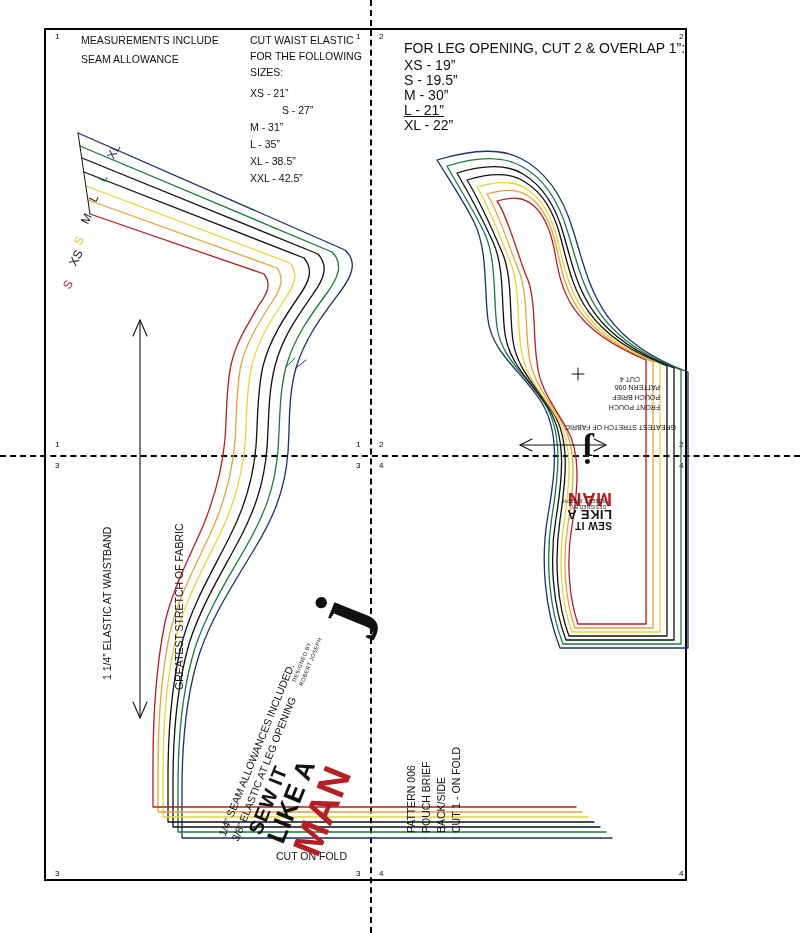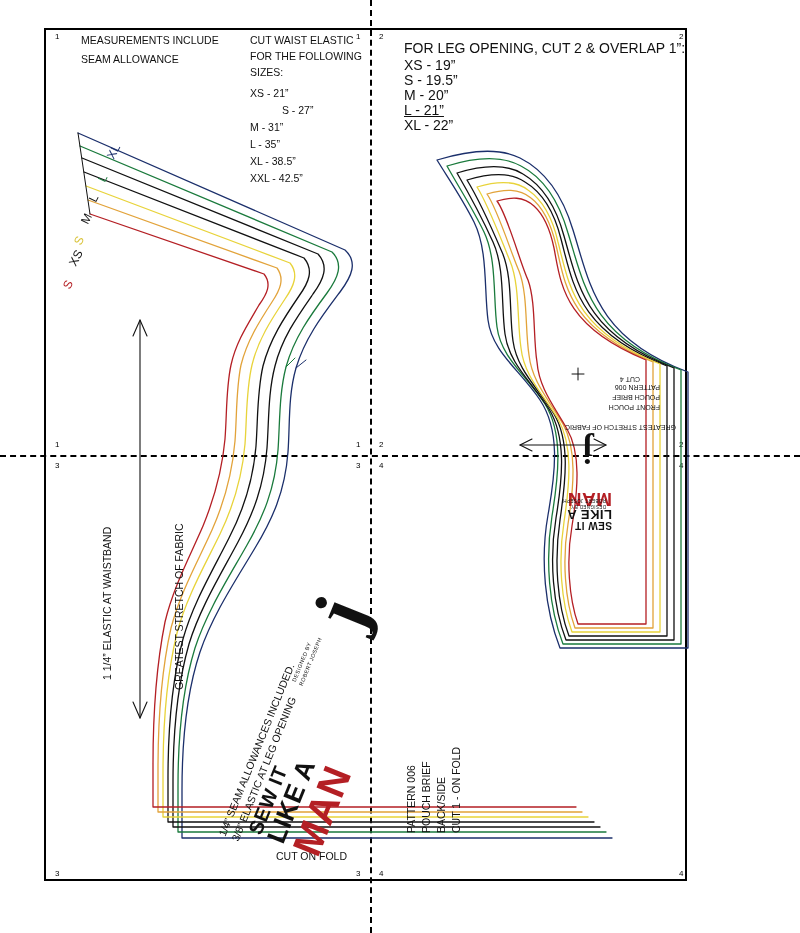--- a/index.html
+++ b/index.html
@@ -227,21 +227,21 @@
   <div class="txt" style="left:250px; top:86px;">XS - 21”</div>
   <div class="txt" style="left:250px; top:103px;margin-left:29px;"> S - 27”</div>
   <div class="txt" style="left:250px; top:120px;">M - 31”</div>
   <div class="txt" style="left:250px; top:137px;">L - 35”</div>
   <div class="txt" style="left:250px; top:154px;">XL - 38.5”</div>
   <div class="txt" style="left:250px; top:171px;">XXL - 42.5”</div>
 
   <div class="txt small" style="left:404px; top:38px;">FOR LEG OPENING, CUT 2 &amp; OVERLAP 1”:</div>
   <div class="txt small" style="left:404px; top:55px;">XS - 19”</div>
   <div class="txt small" style="left:404px; top:70px;">S - 19.5”</div>
-  <div class="txt small" style="left:404px; top:85px;">M - 20”</div>
+  <div class="txt small" style="left:404px; top:85px;">M - 30”</div>
   <div class="txt small" style="left:404px; top:100px;text-decoration:underline;">L - 21”</div>
   <div class="txt small" style="left:404px; top:115px;">XL - 22”</div>
 
   <div class="sizeletter" style="left:104px; top:155px; color:#1b2f6b; transform:rotate(-63deg); transform-origin:0 0;">XL</div>
   <div class="sizeletter" style="left:95px; top:178px; color:#1a7a3c; transform:rotate(-63deg); transform-origin:0 0;">L</div>
   <div class="sizeletter" style="left:86px; top:198px; color:#111111; transform:rotate(-63deg); transform-origin:0 0;">L</div>
   <div class="sizeletter" style="left:78px; top:220px; color:#111111; transform:rotate(-63deg); transform-origin:0 0;">M</div>
   <div class="sizeletter" style="left:71px; top:241px; color:#d9c33a; transform:rotate(-63deg); transform-origin:0 0;">S</div>
   <div class="sizeletter" style="left:66px; top:262px; color:#111111; transform:rotate(-63deg); transform-origin:0 0;">XS</div>
   <div class="sizeletter" style="left:60px; top:285px; color:#b41f24; transform:rotate(-63deg); transform-origin:0 0;">S</div>

